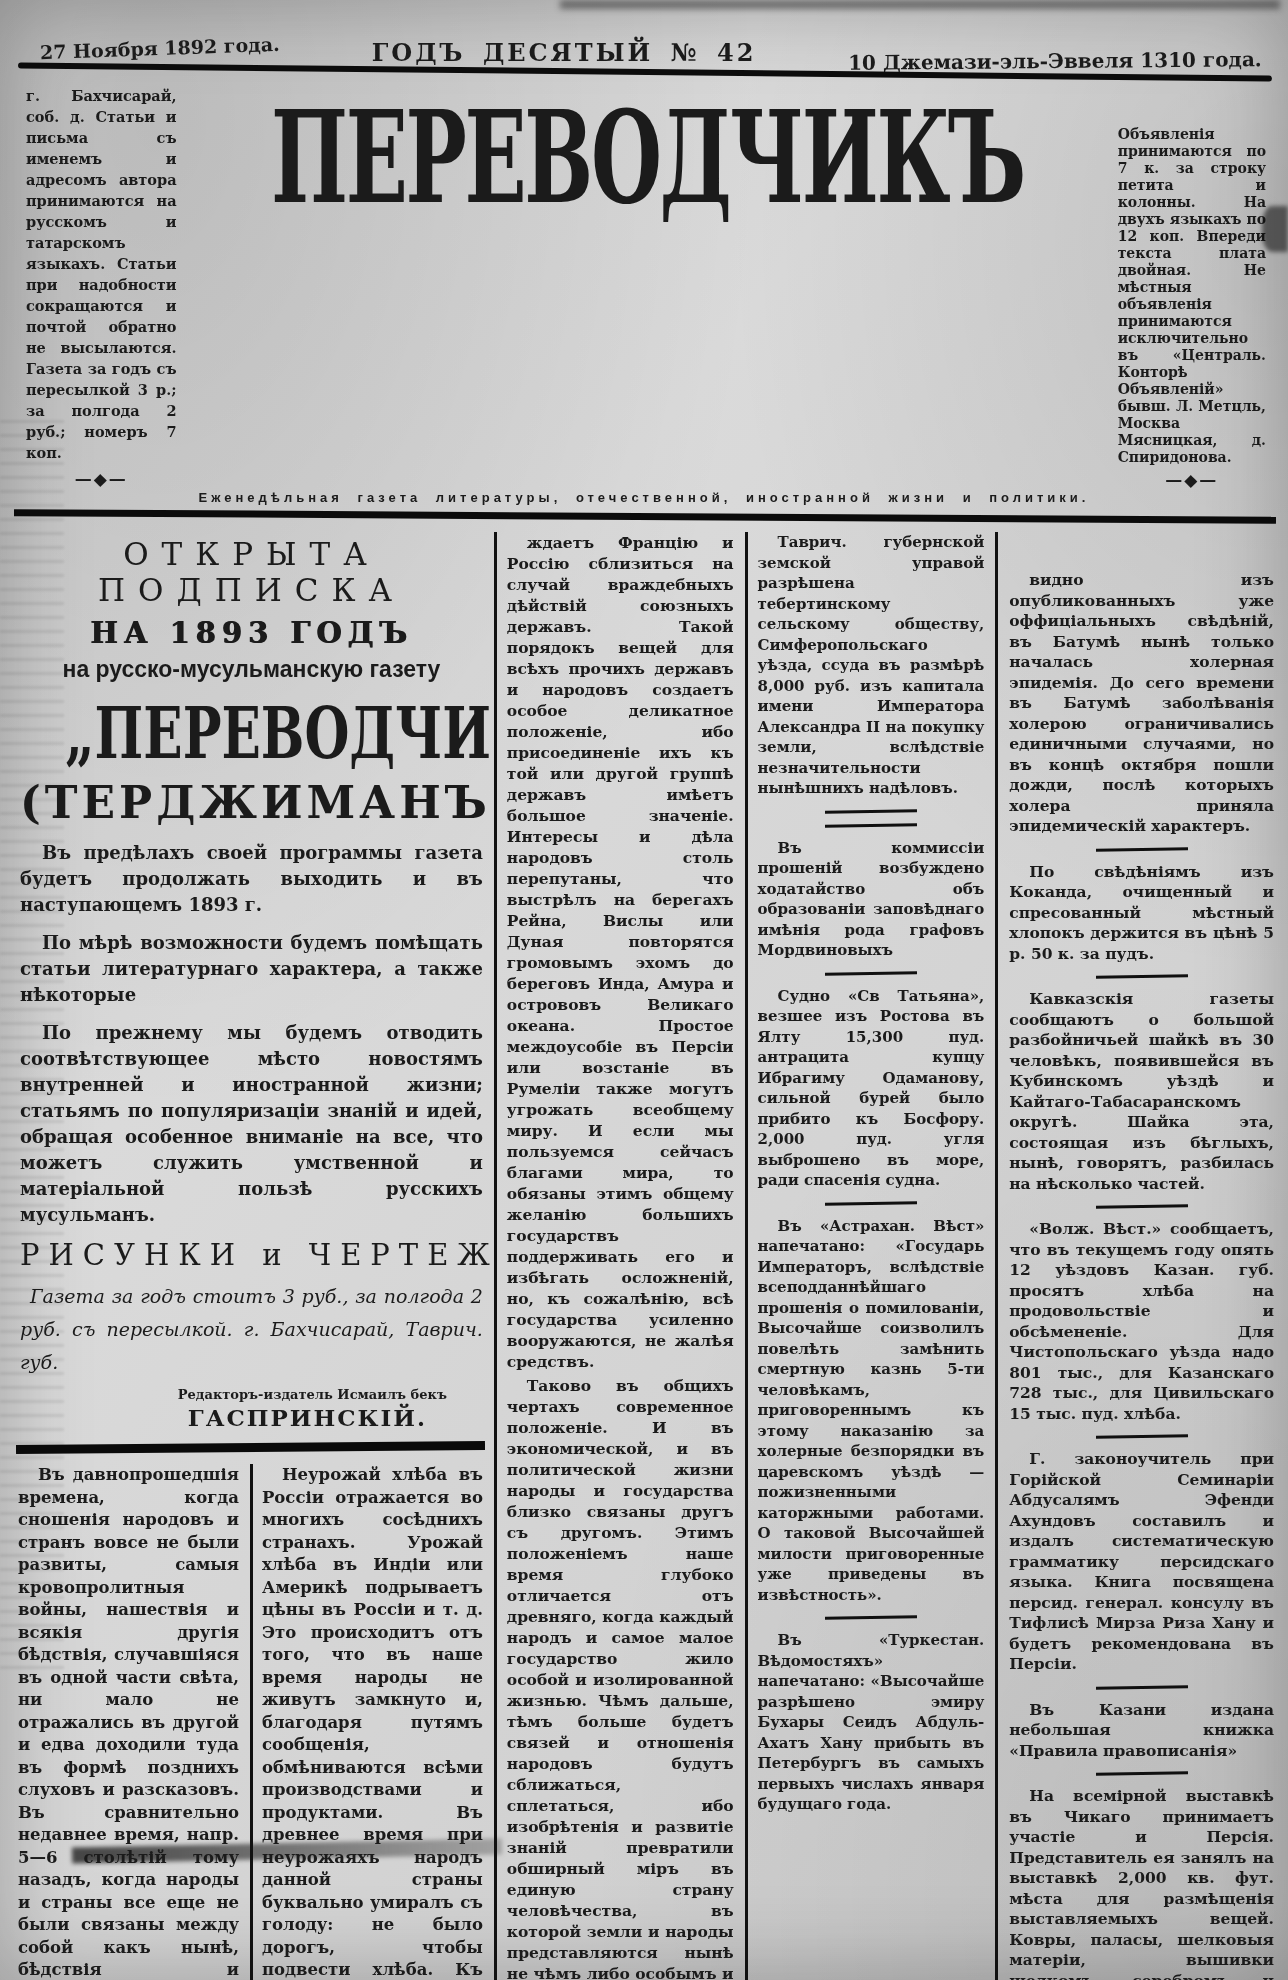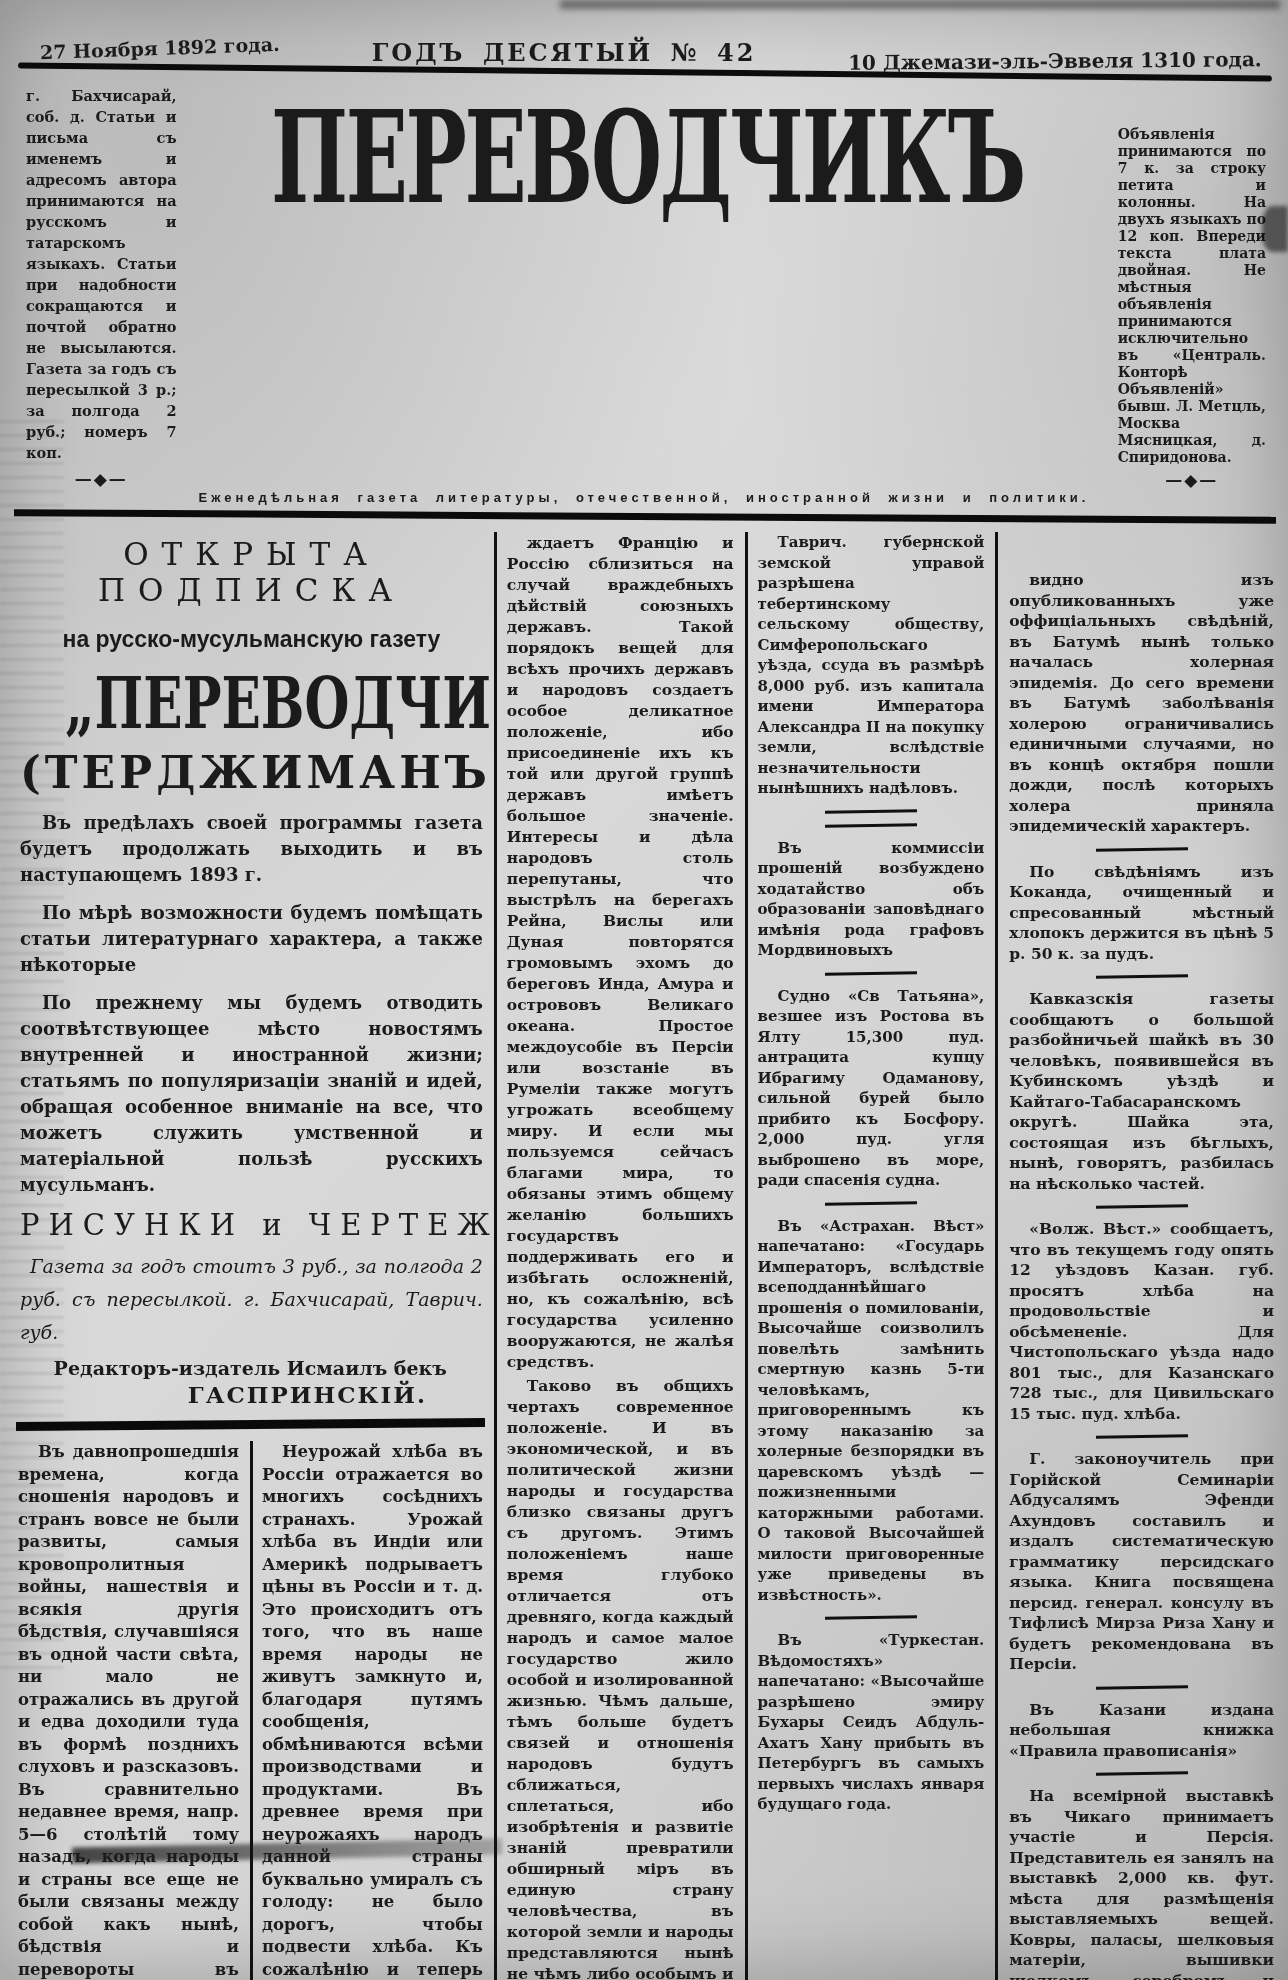--- a/index.html
+++ b/index.html
@@ -50,31 +50,31 @@
   
   .main { display:flex; height:1672px; overflow:hidden; padding:8px 8px 0 12px; position:relative; }
   .vdiv { width:3px; background:linear-gradient(180deg,#111 92%, rgba(17,17,17,0.3)); margin:4px 3px 0; }
 
   .left-sec { width:492px; display:flex; flex-direction:column; overflow:hidden; }
   .sub-block { padding:4px 8px 0 8px; }
   .s-line1 { text-align:center; font-size:31px; letter-spacing:13px; margin-top:4px; }
   .s-line2 { text-align:center; font-size:29px; font-weight:bold; letter-spacing:6px; margin-top:8px;
     text-shadow:1px 0 0 #1b1b1b; }
   .s-line3 { text-align:center; font-family:"Liberation Sans",sans-serif; font-weight:bold;
-    font-size:23px; margin-top:18px; }
+    font-size:23px; margin-top:6px; }
   .s-line4 { text-align:center; }
   .s-line4 span { display:inline-block; font-size:60px; font-weight:bold; white-space:nowrap;
     transform:scale(0.86,1.18); transform-origin:center; padding-top:14px; }
   .s-line5 { text-align:center; font-size:44px; font-weight:bold; letter-spacing:4px; margin-top:10px; }
   .s-para { font-size:18px; line-height:26px; font-weight:bold; text-align:justify;
     text-indent:22px; margin-top:12px; }
   .s-line6 { text-align:center; font-size:29px; letter-spacing:9px; margin-top:10px; white-space:nowrap; }
   .s-para-it { font-style:italic; font-size:19px; line-height:33px; text-align:justify;
     text-indent:10px; margin-top:8px; }
-  .s-editor  { text-align:right; font-weight:bold; font-size:19px; margin-top:8px; padding-right:36px; }
+  .s-editor  { text-align:right; font-weight:bold; font-size:13px; margin-top:8px; padding-right:36px; }
   .s-editor2 { text-align:right; font-weight:bold; font-size:23px; letter-spacing:2px;
     margin-top:2px; padding-right:56px; }
   .sub-rule { height:9px; background:#0a0a0a; margin:12px 6px 8px 4px; transform:rotate(-0.5deg); }
 
   .left-cols { display:flex; flex:1; overflow:hidden; }
   .bodycol { flex:1; overflow:hidden; }
 
   .col { text-align:justify; font-weight:bold; overflow:hidden; }
   .col p { margin:0 0 3px; text-indent:20px; }
   .c12 { font-size:16.5px; line-height:22.5px; padding:4px 8px 0 6px; }
@@ -116,20 +116,21 @@
   </div>
 
   <div class="subtitle">Еженедѣльная газета литературы, отечественной, иностранной жизни и политики.</div>
   <div class="rule-2"></div>
 
   <div class="main">
 
     <div class="left-sec">
       <div class="sub-block">
         <div class="s-line1">ОТКРЫТА ПОДПИСКА</div>
+        <div class="s-line2">НА 1893 ГОДЪ</div>
         <div class="s-line3">на русско-мусульманскую газету</div>
         <div class="s-line4"><span>„ПЕРЕВОДЧИКЪ“</span></div>
         <div class="s-line5">(ТЕРДЖИМАНЪ).</div>
         <div class="s-para">Въ предѣлахъ своей программы газета будетъ продолжать выходить и въ наступающемъ 1893 г.</div>
         <div class="s-para">По мѣрѣ возможности будемъ помѣщать статьи литературнаго характера, а также нѣкоторые</div>
         <div class="s-para">По прежнему мы будемъ отводить соотвѣтствующее мѣсто новостямъ внутренней и иностранной жизни; статьямъ по популяризаціи знаній и идей, обращая особенное вниманіе на все, что можетъ служить умственной и матеріальной пользѣ русскихъ мусульманъ.</div>
         <div class="s-line6">РИСУНКИ и ЧЕРТЕЖИ.</div>
         <div class="s-para-it">Газета за годъ стоитъ 3 руб., за полгода 2 руб. съ пересылкой. г. Бахчисарай, Таврич. губ.</div>
         <div class="s-editor">Редакторъ-издатель Исмаилъ бекъ</div>
         <div class="s-editor2">ГАСПРИНСКІЙ.</div>

